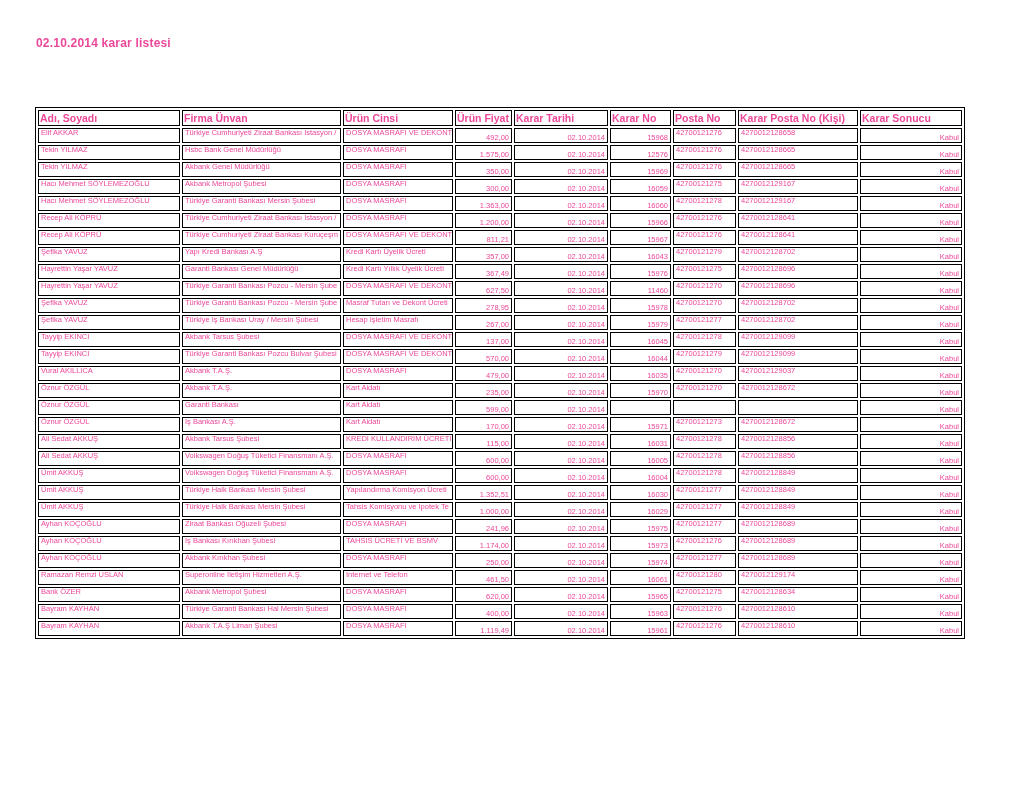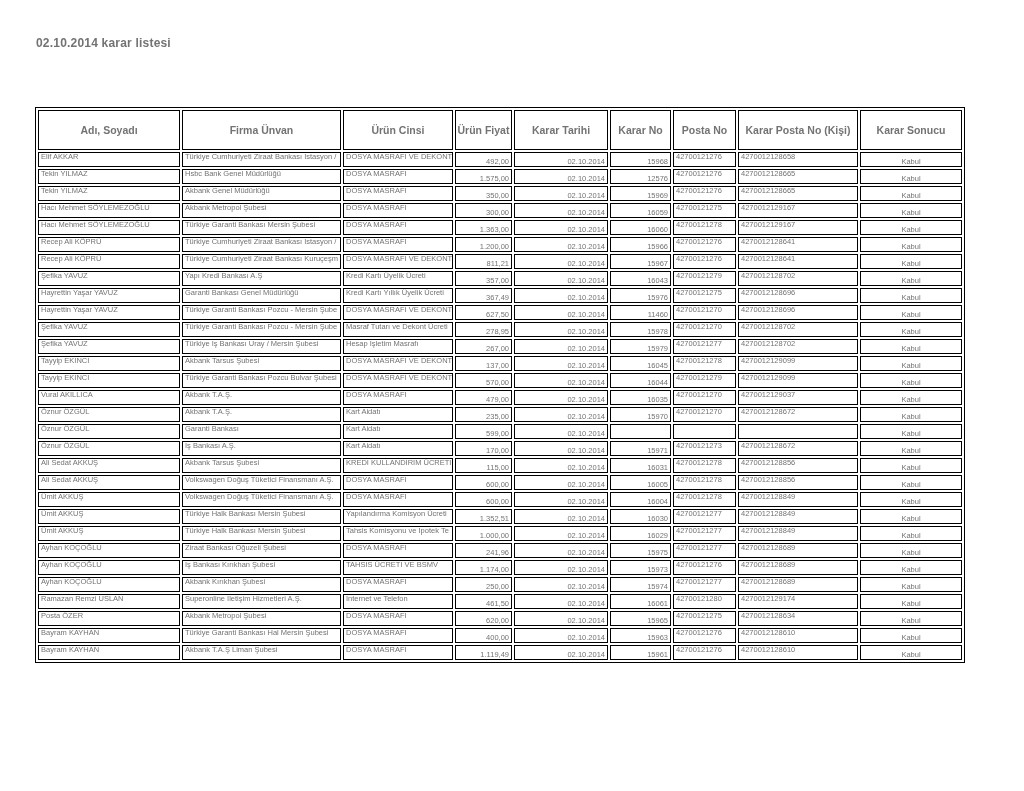--- a/index.html
+++ b/index.html
@@ -6,21 +6,21 @@
     margin: 0;
     padding: 0;
     background: #ffffff;
   }
   .page {
     position: relative;
     width: 1024px;
     height: 791px;
     background: #ffffff;
     font-family: "Liberation Sans", sans-serif;
-    color: #737373;
+    color: #ec4899;
     overflow: hidden;
   }
   .title {
     position: absolute;
     left: 36px;
     top: 36px;
     font-size: 12px;
     font-weight: bold;
     letter-spacing: 0.2px;
     white-space: nowrap;
@@ -34,23 +34,23 @@
     border-collapse: separate;
     border-spacing: 2px;
     border: 1px solid #000000;
     background: #ffffff;
   }
   table.report th {
     border: 1px solid #000000;
     height: 14px;
     font-size: 10.5px;
     font-weight: bold;
-    text-align: center;
+    text-align: left;
     vertical-align: middle;
-    padding: 12px 1px;
+    padding: 0 1px;
     white-space: nowrap;
     overflow: hidden;
   }
   table.report td {
     border: 1px solid #000000;
     height: 13px;
     font-size: 7.5px;
     padding: 0 2px;
     white-space: nowrap;
     overflow: hidden;
@@ -70,21 +70,21 @@
     padding-right: 4px;
   }
   td.c-posta, td.c-kposta {
     text-align: left;
     vertical-align: top;
     font-size: 8.5px;
     padding-top: 1px;
     padding-left: 1px;
   }
   td.c-sonuc {
-    text-align: center;
+    text-align: right;
     vertical-align: bottom;
     font-size: 8px;
     padding-bottom: 2px;
   }
 </style>
 </head>
 <body>
 
 <div class="page">
   <div class="title">02.10.2014 karar listesi</div>
@@ -406,21 +406,21 @@
           <td class="c-firm">Superonline İletişim Hizmetleri A.Ş.</td>
           <td class="c-prod">İnternet ve Telefon</td>
           <td class="c-price">461,50</td>
           <td class="c-date">02.10.2014</td>
           <td class="c-karar">16061</td>
           <td class="c-posta">42700121280</td>
           <td class="c-kposta">4270012129174</td>
           <td class="c-sonuc">Kabul</td>
         </tr>
         <tr>
-          <td class="c-name">Posta ÖZER</td>
+          <td class="c-name">Bank ÖZER</td>
           <td class="c-firm">Akbank Metropol Şubesi</td>
           <td class="c-prod">DOSYA MASRAFI</td>
           <td class="c-price">620,00</td>
           <td class="c-date">02.10.2014</td>
           <td class="c-karar">15965</td>
           <td class="c-posta">42700121275</td>
           <td class="c-kposta">4270012128634</td>
           <td class="c-sonuc">Kabul</td>
         </tr>
         <tr>

